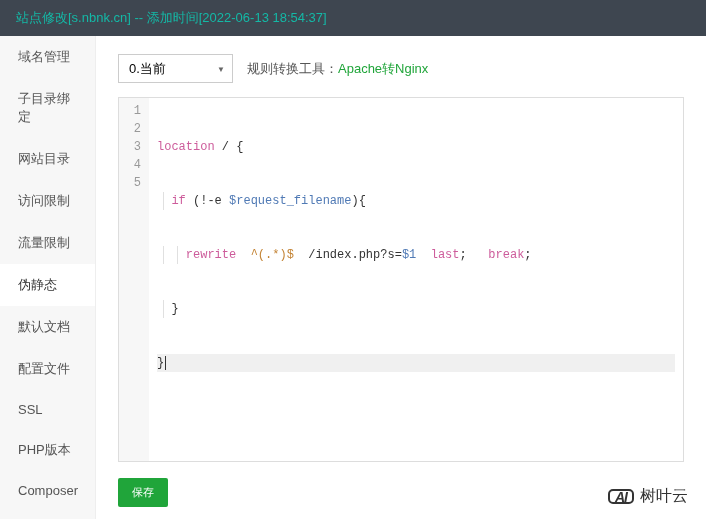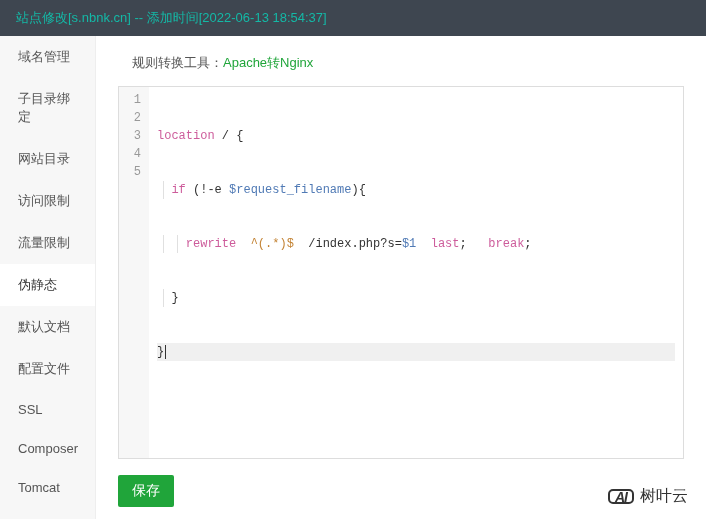--- a/index.html
+++ b/index.html
@@ -21,21 +21,21 @@
     .gutter div { height: 18px; line-height: 18px; }
     .code { padding: 4px 8px; flex: 1; white-space: pre; line-height: 18px; font-size: 12px; }
     .code-line { height: 18px; line-height: 18px; position: relative; }
     .code-line.active { background: #f0f0f0; }
     .indent-guide { border-left: 1px solid #e0e0e0; display: inline-block; width: 1px; height: 18px; vertical-align: top; position: absolute; }
     .kw { color: #cd5c9b; }
     .op { color: #333; }
     .var { color: #507ab5; }
     .re { color: #c38334; }
     .footer-btns { padding: 16px 0 12px 0; display: flex; gap: 12px; }
-    .btn { border: none; padding: 7px 14px; font-size: 14px; color: #fff; cursor: pointer; border-radius: 2px; }
+    .btn { border: none; padding: 7px 14px; font-size: 11px; color: #fff; cursor: pointer; border-radius: 2px; }
     .btn-primary { background: #20a53a; }
     .btn-secondary { background: #20a53a; }
     .branding { position: absolute; right: 18px; bottom: 12px; display: flex; align-items: center; gap: 6px; color: #333; font-size: 16px; font-weight: 500; }
     .brand-logo { width: 26px; height: 15px; border: 2px solid #333; border-radius: 5px; display: flex; align-items: center; justify-content: center; font-weight: bold; font-size: 14px; letter-spacing: -1px; font-style: italic; }
     .cursor { display: inline-block; width: 1px; height: 14px; background: #333; vertical-align: middle; margin-left: 1px; }
   </style>
 </head>
 <body>
 
 <div class="header">
@@ -46,26 +46,32 @@
   <div class="sidebar">
     <div class="sidebar-item">域名管理</div>
     <div class="sidebar-item">子目录绑定</div>
     <div class="sidebar-item">网站目录</div>
     <div class="sidebar-item">访问限制</div>
     <div class="sidebar-item">流量限制</div>
     <div class="sidebar-item active">伪静态</div>
     <div class="sidebar-item">默认文档</div>
     <div class="sidebar-item">配置文件</div>
     <div class="sidebar-item">SSL</div>
+    <div class="sidebar-item">PHP版本</div>
     <div class="sidebar-item">Composer</div>
     <div class="sidebar-item">Tomcat</div>
   </div>
 
   <div class="main">
     <div class="topbar">
+      <div class="select-wrap">
+        <select class="select">
+          <option>0.当前</option>
+        </select>
+      </div>
       <span class="tool-label">规则转换工具：</span>
       <a href="#" class="tool-link">Apache转Nginx</a>
     </div>
 
     <div class="editor">
       <div class="gutter">
         <div>1</div>
         <div>2</div>
         <div>3</div>
         <div>4</div>

